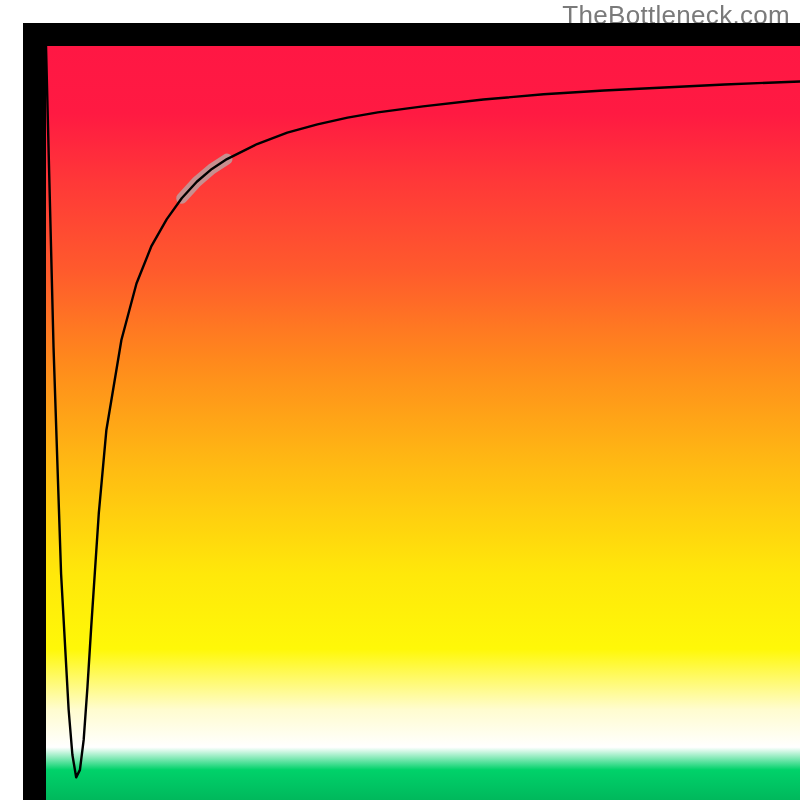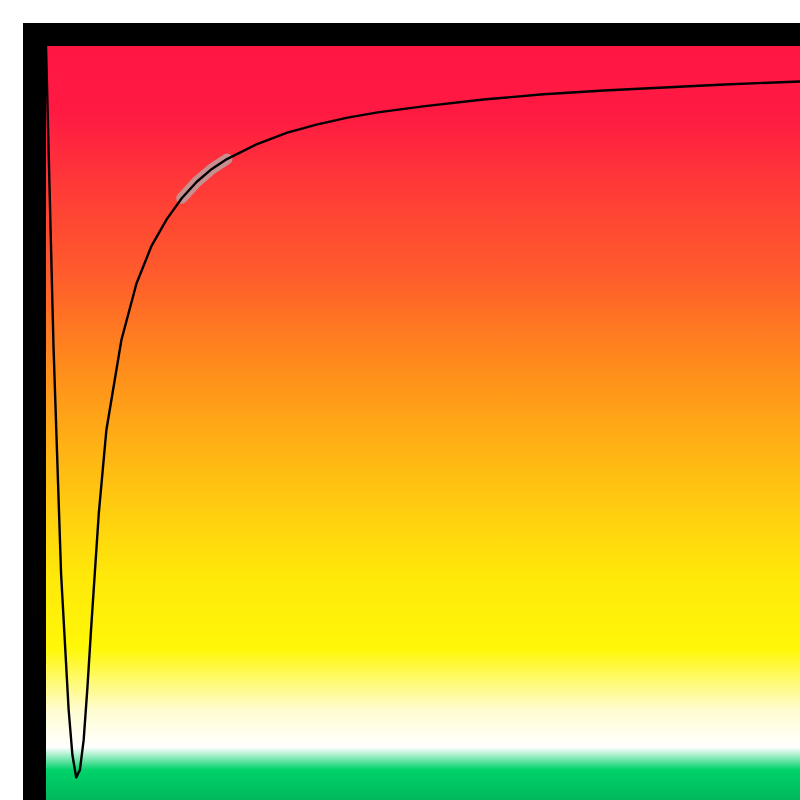--- a/index.html
+++ b/index.html
@@ -69,20 +69,21 @@
   .curve path.highlight {
     stroke: #c78f8f;
     stroke-width: 11;
     stroke-linecap: round;
   }
 </style>
 </head>
 <body>
 
 <div class="wrap">
+  <div class="watermark">TheBottleneck.com</div>
 
   <div class="plot">
     <div class="gradient"></div>
 
     <svg class="curve" viewBox="0 0 754 754" preserveAspectRatio="none">
       <path id="hl-path" class="highlight" d="M135.72 152.31 L150.80 135.72 L165.88 122.90 L180.96 113.10"></path>
       <path id="main-path" d="M0.00 0.00 L7.54 301.60 L15.08 527.80 L22.62 663.52 L26.39 708.76 L30.16 731.38 L33.93 723.84 L37.70 693.68 L41.47 640.90 L45.24 580.58 L52.78 467.48 L60.32 384.54 L75.40 294.06 L90.48 237.51 L105.56 199.81 L120.64 173.42 L135.72 152.31 L150.80 135.72 L165.88 122.90 L180.96 113.10 L211.12 98.02 L241.28 86.71 L271.44 78.42 L301.60 71.63 L331.76 66.35 L377.00 60.32 L437.32 53.53 L497.64 48.26 L557.96 44.49 L618.28 41.47 L678.60 38.45 L754.00 35.44"></path>
     </svg>
   </div>
 </div>

